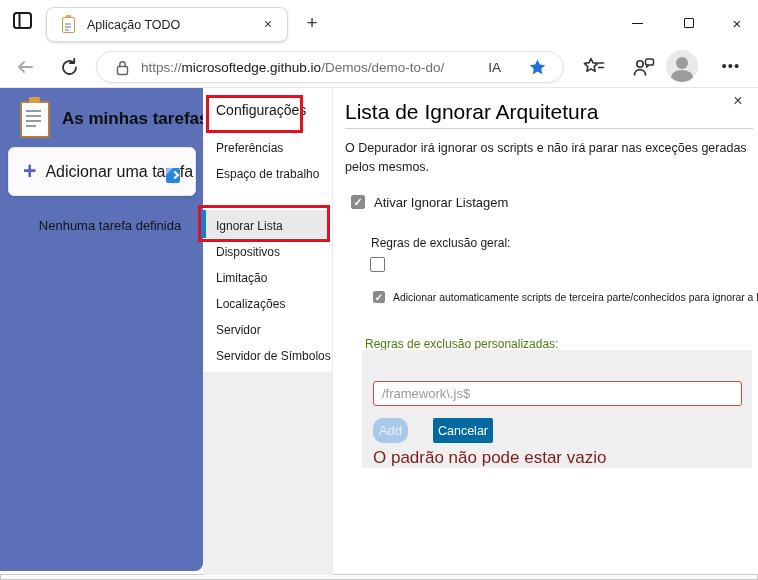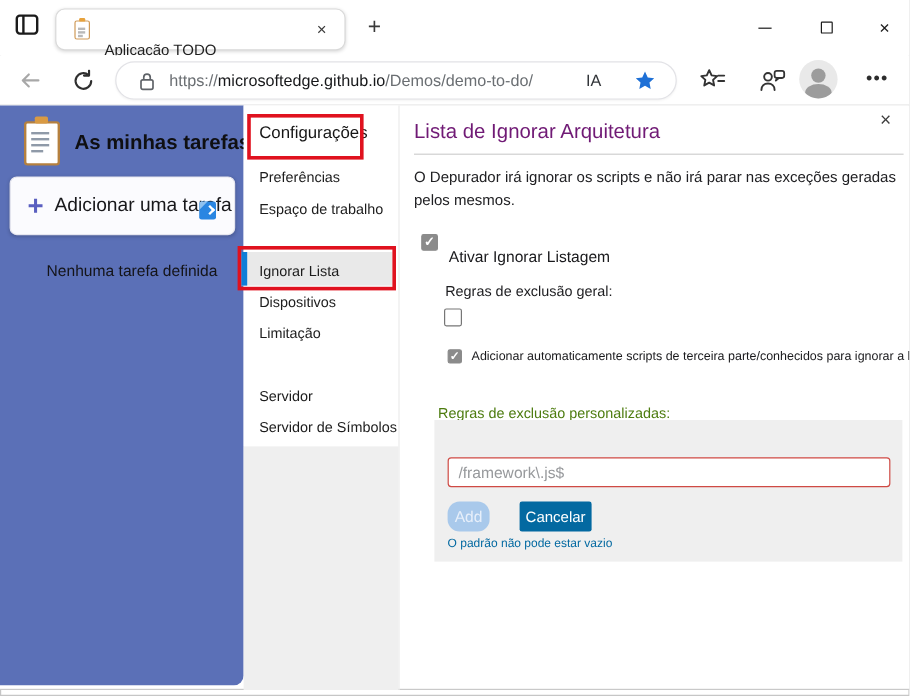--- a/index.html
+++ b/index.html
@@ -14,21 +14,21 @@
   .tab-actions { position:absolute; left:12px; top:11px; width:26px; height:24px; cursor:pointer; }
   .tab {
     position:absolute; left:46px; top:7px; width:242px; height:35px;
     background:#fff; border:1px solid #d9d9d9; border-radius:8px;
     box-shadow:0 1px 3px rgba(0,0,0,.14); display:flex; align-items:center;
   }
   .favicon { position:absolute; left:15px; top:9px; width:13px; height:16px;
     border:1.5px solid #cf9a58; border-radius:2px; background:#fff; }
   .favicon .clip { position:absolute; left:2.5px; top:-3px; width:5px; height:3px; background:#e7a23c; border-radius:1px; }
   .favicon .l { position:absolute; left:2px; height:1.5px; background:#b9b9b9; }
-  .tab-title { position:absolute; left:40px; top:10px; font-size:12.5px; color:#1f1f1f; white-space:nowrap;margin-top:17px; }
+  .tab-title { position:absolute; left:40px; top:10px; font-size:12.5px; color:#1f1f1f; white-space:nowrap; }
   .tab-close { position:absolute; right:10px; top:7px; font-size:14px; color:#3c3c3c; width:18px; height:18px; text-align:center; line-height:18px; cursor:pointer; }
   .newtab { position:absolute; left:300px; top:11px; width:24px; height:24px; font-size:19px; color:#3a3a3a; text-align:center; line-height:23px; cursor:pointer; }
   .wc { position:absolute; top:10px; width:34px; height:26px; display:flex; align-items:center; justify-content:center; cursor:pointer; color:#1b1b1b; }
   .wc-min { left:620px; } .wc-max { left:672px; } .wc-close { left:720px; }
   .glyph-min { width:11px; height:0; border-top:1.6px solid #1b1b1b; display:block; }
   .glyph-max { width:10px; height:10px; border:1.4px solid #1b1b1b; border-radius:1px; display:block; }
   .glyph-x { font-size:15px; line-height:1; }
 
   .toolbar { position:absolute; left:0; top:46px; width:758px; height:42px; background:#fff; border-bottom:1px solid #e4e4e4; }
   .nav-btn { position:absolute; top:8px; width:26px; height:26px; display:flex; align-items:center; justify-content:center; cursor:pointer; }
@@ -76,46 +76,46 @@
   .settings-title { position:absolute; left:216px; top:14px; font-size:14px; color:#161616; white-space:nowrap; }
   .menu-item { position:absolute; left:216px; width:112px; height:20px; font-size:12px; color:#1c1c1c; white-space:nowrap; cursor:pointer; }
   .sel-bg { position:absolute; left:201px; top:122px; width:126px; height:28px; background:#e9e9e9; }
   .sel-bar { position:absolute; left:201px; top:122px; width:5px; height:28px; background:#0f7ed8; }
   .anno { position:absolute; border:3px solid #e0121f; pointer-events:none; }
   .anno-config { left:206px; top:7px; width:97px; height:38px; }
   .anno-ignore { left:198px; top:117px; width:132px; height:37px; }
 
   
   .panel-close { position:absolute; left:727px; top:2px; width:22px; height:22px; font-size:16px; color:#3d3d3d; text-align:center; line-height:22px; cursor:pointer; }
-  .panel-title { position:absolute; left:345px; top:12px; font-size:17px; color:#701a75; white-space:nowrap; }
+  .panel-title { position:absolute; left:345px; top:12px; font-size:21px; color:#000000; white-space:nowrap; }
   .panel-hr { position:absolute; left:345px; top:40px; width:408px; height:1px; background:#cfcfcf; }
   .panel-desc { position:absolute; left:345px; top:51px; width:432px; font-size:12.5px; line-height:19px; color:#202023; }
   .cb { position:absolute; border-radius:2px; cursor:pointer; }
   .cb-checked { background:#8b8b8b; border:1px solid #8b8b8b; color:#fff; text-align:center; font-weight:700; }
   .cb-un { background:#fff; border:1px solid #767676; }
   .cb1 { left:351px; top:107px; width:14px; height:14px; font-size:11px; line-height:13px; }
-  .lbl-enable { position:absolute; left:374px; top:107px; font-size:13px; color:#19191c; white-space:nowrap; cursor:pointer;margin-top:11px; }
+  .lbl-enable { position:absolute; left:374px; top:107px; font-size:13px; color:#19191c; white-space:nowrap; cursor:pointer; }
   .lbl-general { position:absolute; left:371px; top:148px; font-size:12px; color:#1c1c1f; white-space:nowrap; }
   .cb2 { left:370px; top:169px; width:15px; height:15px; }
   .lbl-content { position:absolute; left:394px; top:168px; font-size:15px; color:#141417; white-space:nowrap; cursor:pointer; }
   .cb3 { left:373px; top:203px; width:12px; height:12px; font-size:10px; line-height:11px; }
   .lbl-auto { position:absolute; left:393px; top:204px; font-size:10.4px; color:#19191c; white-space:nowrap; cursor:pointer; }
   .lbl-custom { position:absolute; left:365px; top:249px; font-size:12px; color:#4d7c0f; white-space:nowrap; }
   .custom-box { position:absolute; left:362px; top:262px; width:390px; height:118px; background:#efefef; }
   .lbl-pattern { position:absolute; left:12px; top:9px; font-size:12.5px; color:#202023;margin-top:28px; }
   .pattern-input {
     position:absolute; left:11px; top:31px; width:369px; height:25px; background:#fff;
     border:1px solid #cf4a44; border-radius:3px; font-family:"Liberation Sans", sans-serif;
     font-size:13px; color:#97999c; padding:0 8px; outline:none;
   }
   .btn-add { position:absolute; left:11px; top:68px; width:35px; height:25px; background:#a9c9eb; color:#e7effa;
     border:none; border-radius:10px; font-size:13px; font-family:"Liberation Sans", sans-serif; }
   .btn-cancel { position:absolute; left:71px; top:68px; width:60px; height:25px; background:#0369a1; color:#ffffff;
     border:none; border-radius:2px; font-size:12.5px; font-family:"Liberation Sans", sans-serif; cursor:pointer; }
-  .err-msg { position:absolute; left:11px; top:98px; font-size:10px; color:#0369a1; white-space:nowrap; }
+  .err-msg { position:absolute; left:11px; top:98px; font-size:17px; color:#7f1d1d; white-space:nowrap; }
 </style>
 </head>
 <body>
 
 <div class="stage">
 
   <div class="tabstrip">
     <div class="tab-actions">
       <svg width="22" height="20" viewBox="0 0 22 20">
         <rect x="2" y="2" width="17" height="15" rx="2.5" fill="none" stroke="#1b1b1b" stroke-width="2"></rect>
@@ -228,20 +228,21 @@
     <div class="settings-title">Configurações</div>
 
     <div class="sel-bg"></div>
     <div class="sel-bar"></div>
 
     <div class="menu-item" style="top:53px">Preferências</div>
     <div class="menu-item" style="top:79px">Espaço de trabalho</div>
     <div class="menu-item" style="top:157px">Dispositivos</div>
     <div class="menu-item" style="top:131px">Ignorar Lista</div>
     <div class="menu-item" style="top:183px">Limitação</div>
+    <div class="menu-item" style="top:209px">Localizações</div>
     <div class="menu-item" style="top:235px">Servidor</div>
     <div class="menu-item" style="top:261px">Servidor de Símbolos</div>
 
     <div class="anno anno-config"></div>
     <div class="anno anno-ignore"></div>
 
     <div class="panel-close">×</div>
     <div class="panel-title">Lista de Ignorar Arquitetura</div>
     <div class="panel-hr"></div>
     <div class="panel-desc">O Depurador irá ignorar os scripts e não irá parar nas exceções geradas pelos mesmos.</div>

